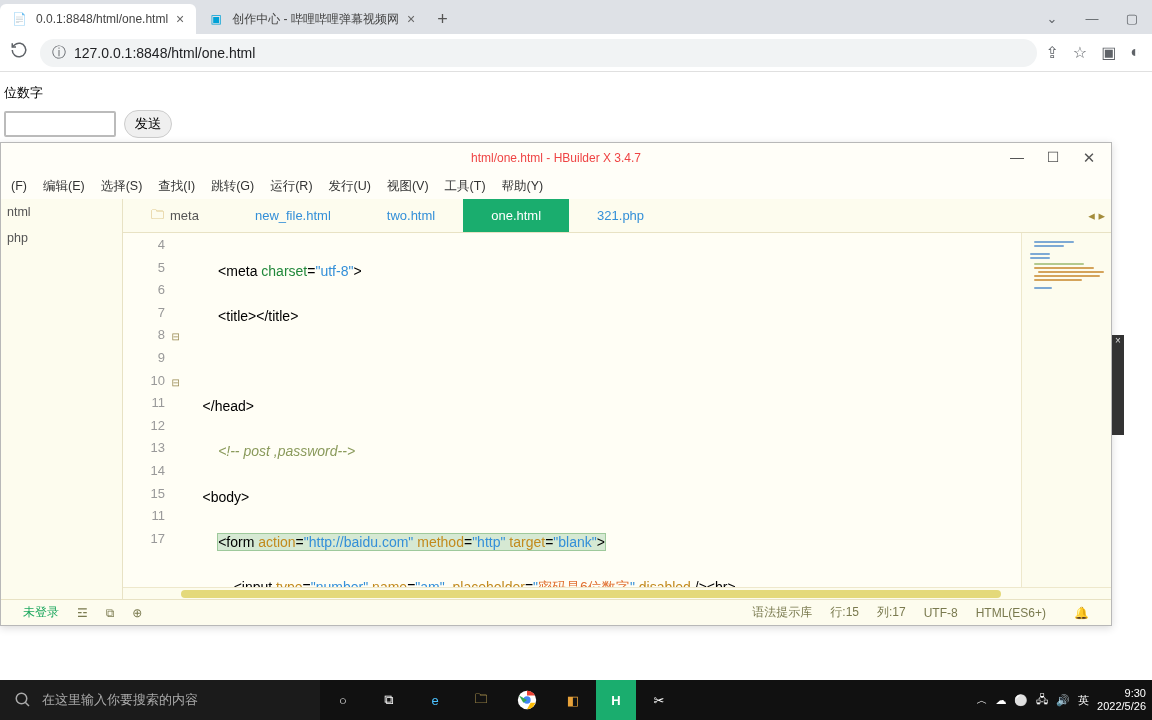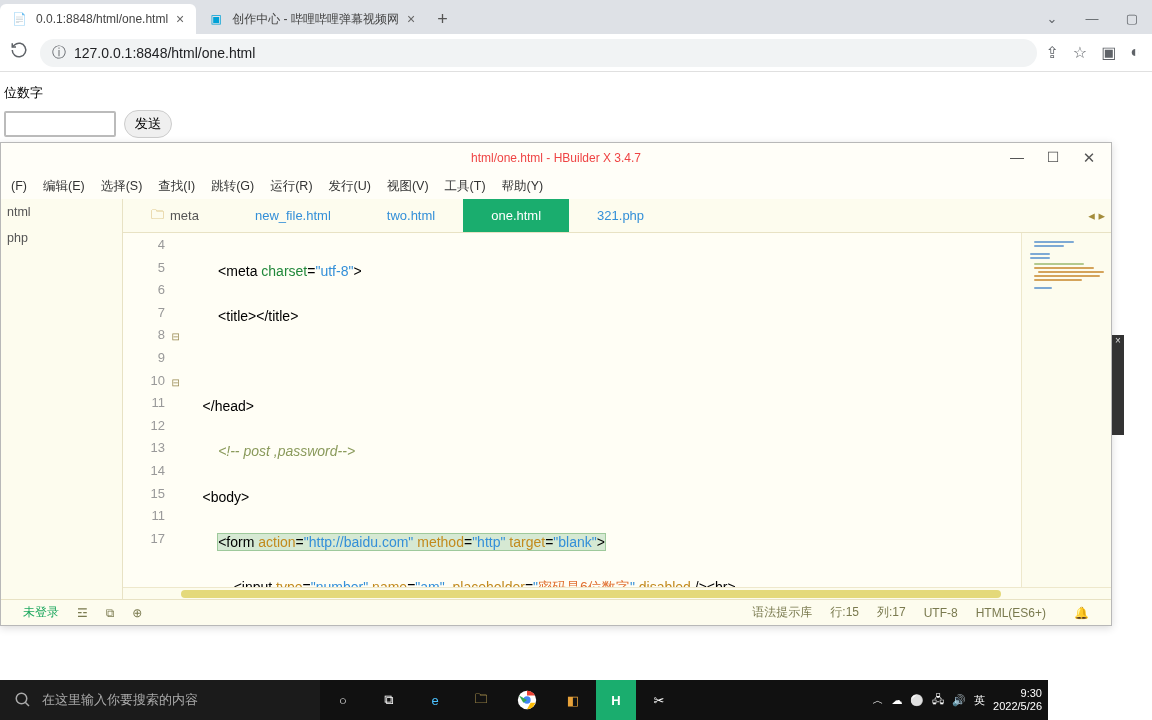--- a/index.html
+++ b/index.html
@@ -67,21 +67,21 @@
 .ide-status { height:26px; background:#fdfcee; border-top:1px solid #e8e2c4; display:flex; align-items:center; font-size:12px; color:#7a7a4f; padding:0 22px; gap:18px; }
 .ide-status .login{ color:#1fa85f; }
 .ide-status .sp { flex:1; }
 .ide-status .bell{ margin-left:10px; }
 
 
 .right-strip { position:absolute; right:28px; top:335px; width:12px; height:100px; background:#333; }
 .right-strip .x { color:#ddd; font-size:10px; text-align:center; }
 
 
-.taskbar { position:absolute; bottom:0; left:0; width:1048px; height:40px; background:#111; display:flex; align-items:center; color:#fff; font-size:13px;margin-top:8px; }
+.taskbar { position:absolute; bottom:0; left:0; width:1152px; height:40px; background:#111; display:flex; align-items:center; color:#fff; font-size:13px;margin-top:8px; }
 .taskbar .search { display:flex; align-items:center; gap:10px; padding:0 14px; height:100%; background:#1b1b1b; width:320px; }
 .taskbar .search svg { width:18px; height:18px; }
 .taskbar .search span { color:#aaa; }
 .taskbar .ic { width:46px; height:40px; display:flex; align-items:center; justify-content:center; }
 .taskbar .tray { margin-left:auto; display:flex; align-items:center; gap:8px; padding-right:6px; font-size:11px; }
 .taskbar .tray .clock { text-align:right; line-height:13px; }
 </style>
 </head>
 <body>
 

